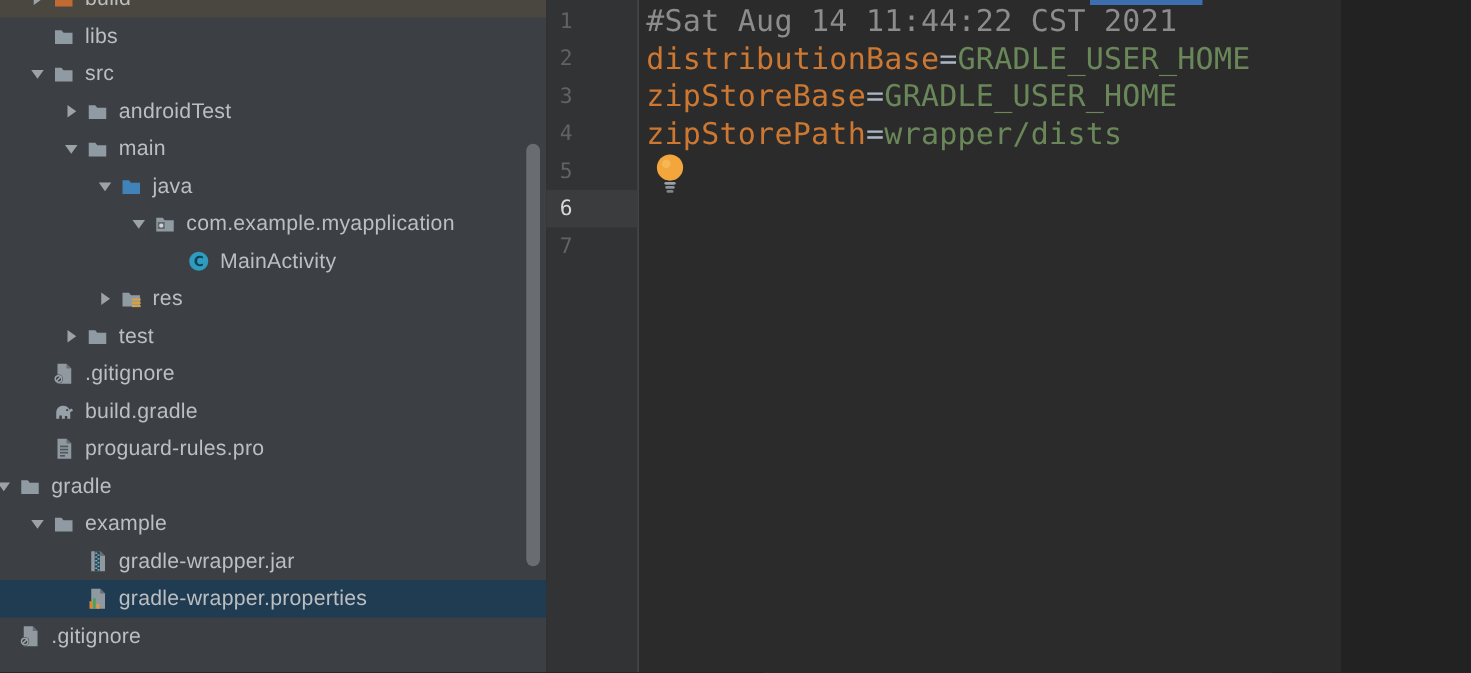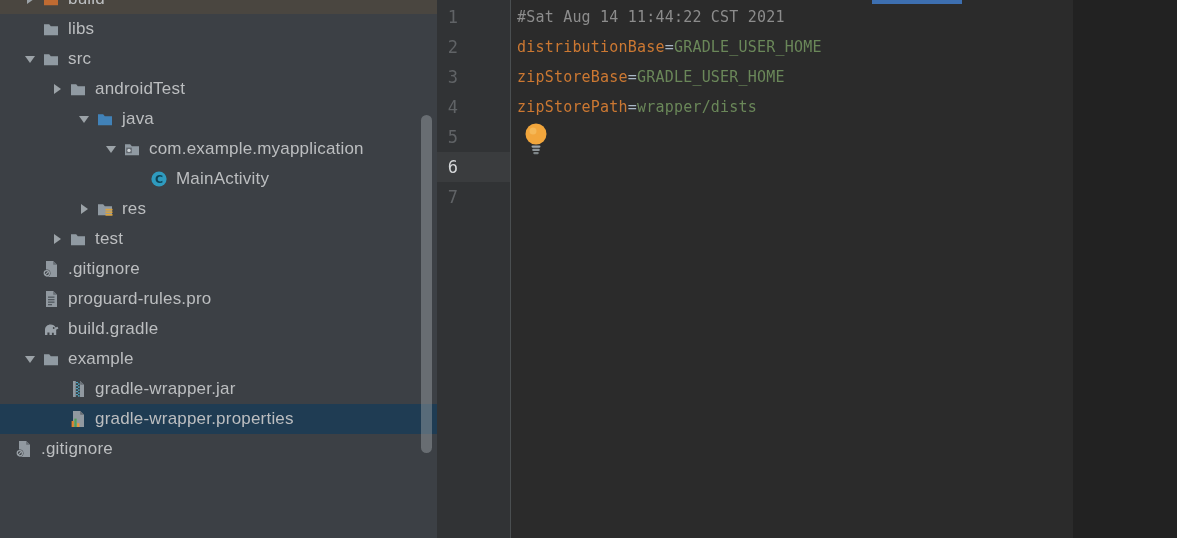--- a/index.html
+++ b/index.html
@@ -23,21 +23,21 @@
   .gutter{position:absolute;left:437px;top:0;width:74px;height:538px;background:var(--c-gutter-bg);
           border-right:1px solid #4a4e50;box-sizing:border-box;}
   #gutter-lines{padding-top:2px;}
   .ln-row{height:30px;line-height:30px;font-family:"DejaVu Sans Mono",monospace;font-size:17px;
           color:var(--c-line-num);}
   .ln-row .num{display:inline-block;width:15px;padding-left:6px;text-align:right;}
   .ln-row.active{background:#3a3c3e;color:var(--c-line-num-active);}
   .code{position:absolute;left:512px;top:0;right:0;height:538px;overflow:hidden;background:var(--c-editor-bg);}
   #code-lines{padding-top:2px;}
   .code-line{height:30px;line-height:30px;padding-left:5px;white-space:pre;
-             font-family:"DejaVu Sans Mono",monospace;font-size:15px;letter-spacing:.2px;}
+             font-family:"DejaVu Sans Mono",monospace;font-size:24px;letter-spacing:.2px;}
   .code-line.active{background:var(--c-caret-row);}
   .tok-comment{color:var(--c-comment);}
   .tok-key{color:var(--c-key);}
   .tok-sep{color:var(--c-sep);}
   .tok-value{color:var(--c-value);margin-top:36px;}
   .tok-value-selected{color:var(--c-value);background:var(--c-selection);}
   .bulb{position:absolute;left:11px;top:122px;width:26px;height:34px;}
   .tab-underline{position:absolute;left:872px;top:0;width:90px;height:4px;background:var(--c-tab-underline);}
 </style>
 </head>
@@ -88,20 +88,33 @@
               <path d="M3 1L10 6L3 11Z" fill="#9ca3a8"></path>
             </svg>
           </span>
           <span class="ticon">
             <svg width="18" height="18" viewBox="0 0 18 18">
               <path d="M2 4.2h5.2l1.6 2H16v9H2z" fill="#909aa2"></path>
             </svg>
           </span>
           <span class="tlabel">androidTest</span>
         </div>
+        <div class="trow" style="--d: 2;">
+          <span class="arrow">
+            <svg width="12" height="12" viewBox="0 0 12 12">
+              <path d="M1 3h10L6 10Z" fill="#9ca3a8"></path>
+            </svg>
+          </span>
+          <span class="ticon">
+            <svg width="18" height="18" viewBox="0 0 18 18">
+              <path d="M2 4.2h5.2l1.6 2H16v9H2z" fill="#909aa2"></path>
+            </svg>
+          </span>
+          <span class="tlabel">main</span>
+        </div>
         <div class="trow" style="--d: 3;">
           <span class="arrow">
             <svg width="12" height="12" viewBox="0 0 12 12">
               <path d="M1 3h10L6 10Z" fill="#9ca3a8"></path>
             </svg>
           </span>
           <span class="ticon">
             <svg width="18" height="18" viewBox="0 0 18 18">
               <path d="M2 4.2h5.2l1.6 2H16v9H2z" fill="#4182b8"></path>
             </svg>
@@ -169,46 +182,59 @@
           <span class="ticon">
             <svg width="18" height="18" viewBox="0 0 18 18">
               <path d="M4 1h7.2L15 4.8V17H4z" fill="#9199a0"></path>
               <path d="M11.2 1L15 4.8h-3.8z" fill="#666d73"></path>
               <circle cx="4.8" cy="13.2" r="3.6" fill="#3c4045"></circle>
               <circle cx="4.8" cy="13.2" r="2.6" fill="none" stroke="#9ba2a8" stroke-width="1.2"></circle>
               <line x1="2.9" y1="15.1" x2="6.7" y2="11.3" stroke="#9ba2a8" stroke-width="1.2"></line>
             </svg>
           </span>
           <span class="tlabel">.gitignore</span>
+        </div>
+        <div class="trow" style="--d: 1;">
+          <span class="arrow"></span>
+          <span class="ticon">
+            <svg width="18" height="18" viewBox="0 0 18 18">
+              <path d="M3 15v-5.2C3 6.6 5.6 4.5 8.6 4.5c2.3 0 4.2 1.2 5 3.1l1.9-.9.9 1.8-2.3 1.2c0 .2.1.5.1.7V15h-2.4v-2.3H9.9V15H7.5v-2.6H5.4V15z" fill="#99a1a8"></path>
+              <circle cx="11.7" cy="8" r=".9" fill="#3c4045"></circle>
+            </svg>
+          </span>
+          <span class="tlabel">build.gradle</span>
         </div>
         <div class="trow" style="--d: 1;">
           <span class="arrow"></span>
           <span class="ticon">
             <svg width="18" height="18" viewBox="0 0 18 18">
               <path d="M4 1h7.2L15 4.8V17H4z" fill="#9199a0"></path>
               <path d="M11.2 1L15 4.8h-3.8z" fill="#666d73"></path>
               <g fill="#4f565c">
                 <rect x="6" y="6.5" width="6.5" height="1.3"></rect>
                 <rect x="6" y="9" width="6.5" height="1.3"></rect>
                 <rect x="6" y="11.5" width="6.5" height="1.3"></rect>
                 <rect x="6" y="14" width="4" height="1.3"></rect>
               </g>
             </svg>
           </span>
           <span class="tlabel">proguard-rules.pro</span>
         </div>
-        <div class="trow" style="--d: 1;">
-          <span class="arrow"></span>
-          <span class="ticon">
-            <svg width="18" height="18" viewBox="0 0 18 18">
-              <path d="M3 15v-5.2C3 6.6 5.6 4.5 8.6 4.5c2.3 0 4.2 1.2 5 3.1l1.9-.9.9 1.8-2.3 1.2c0 .2.1.5.1.7V15h-2.4v-2.3H9.9V15H7.5v-2.6H5.4V15z" fill="#99a1a8"></path>
-              <circle cx="11.7" cy="8" r=".9" fill="#3c4045"></circle>
-            </svg>
-          </span>
-          <span class="tlabel">build.gradle</span>
+        <div class="trow" style="--d: 0;">
+          <span class="arrow">
+            <svg width="12" height="12" viewBox="0 0 12 12">
+              <path d="M1 3h10L6 10Z" fill="#9ca3a8"></path>
+            </svg>
+          </span>
+          <span class="ticon">
+            <svg width="18" height="18" viewBox="0 0 18 18">
+              <path d="M2 4.2h5.2l1.6 2H16v9H2z" fill="#909aa2"></path>
+            </svg>
+          </span>
+          <span class="tlabel">gradle</span>
         </div>
         <div class="trow" style="--d: 1;">
           <span class="arrow">
             <svg width="12" height="12" viewBox="0 0 12 12">
               <path d="M1 3h10L6 10Z" fill="#9ca3a8"></path>
             </svg>
           </span>
           <span class="ticon">
             <svg width="18" height="18" viewBox="0 0 18 18">
               <path d="M2 4.2h5.2l1.6 2H16v9H2z" fill="#909aa2"></path>

